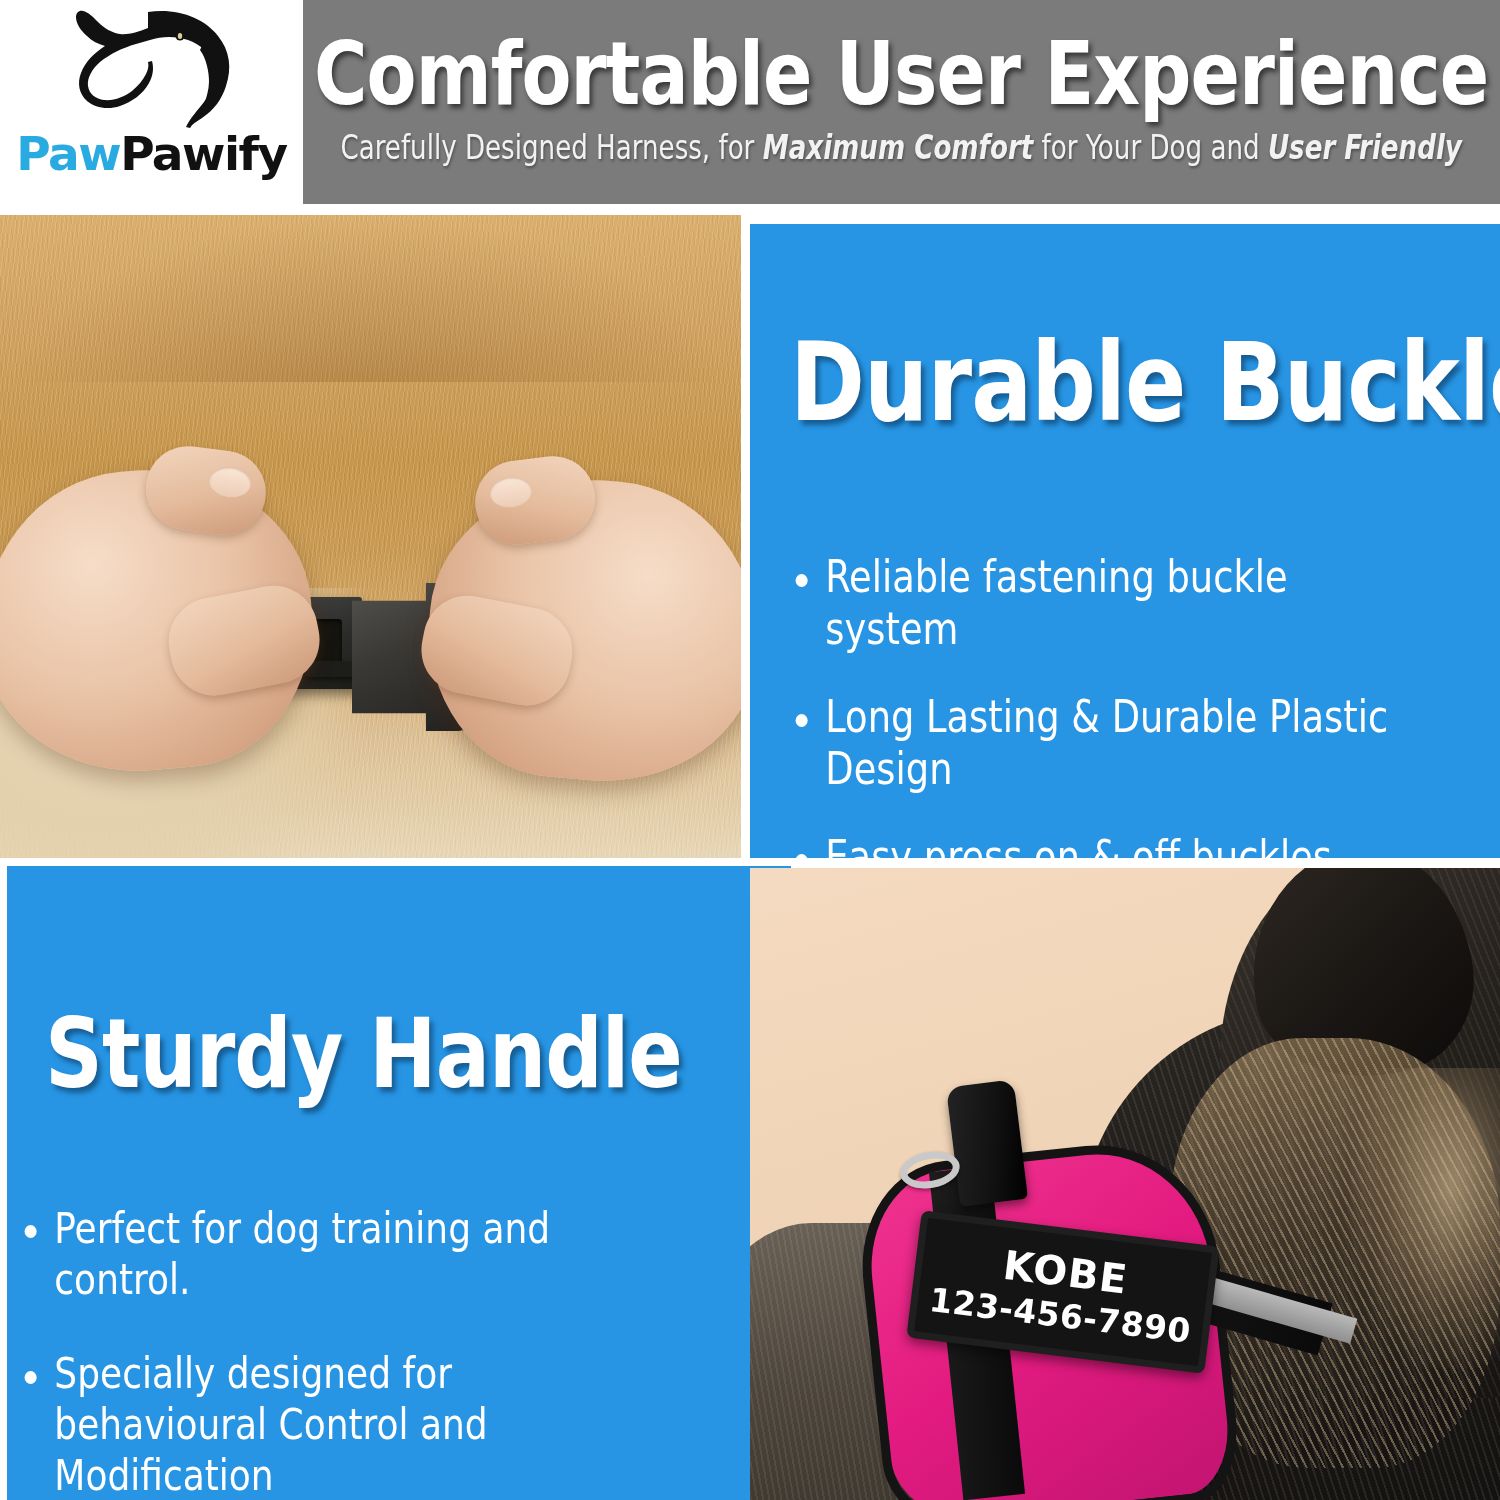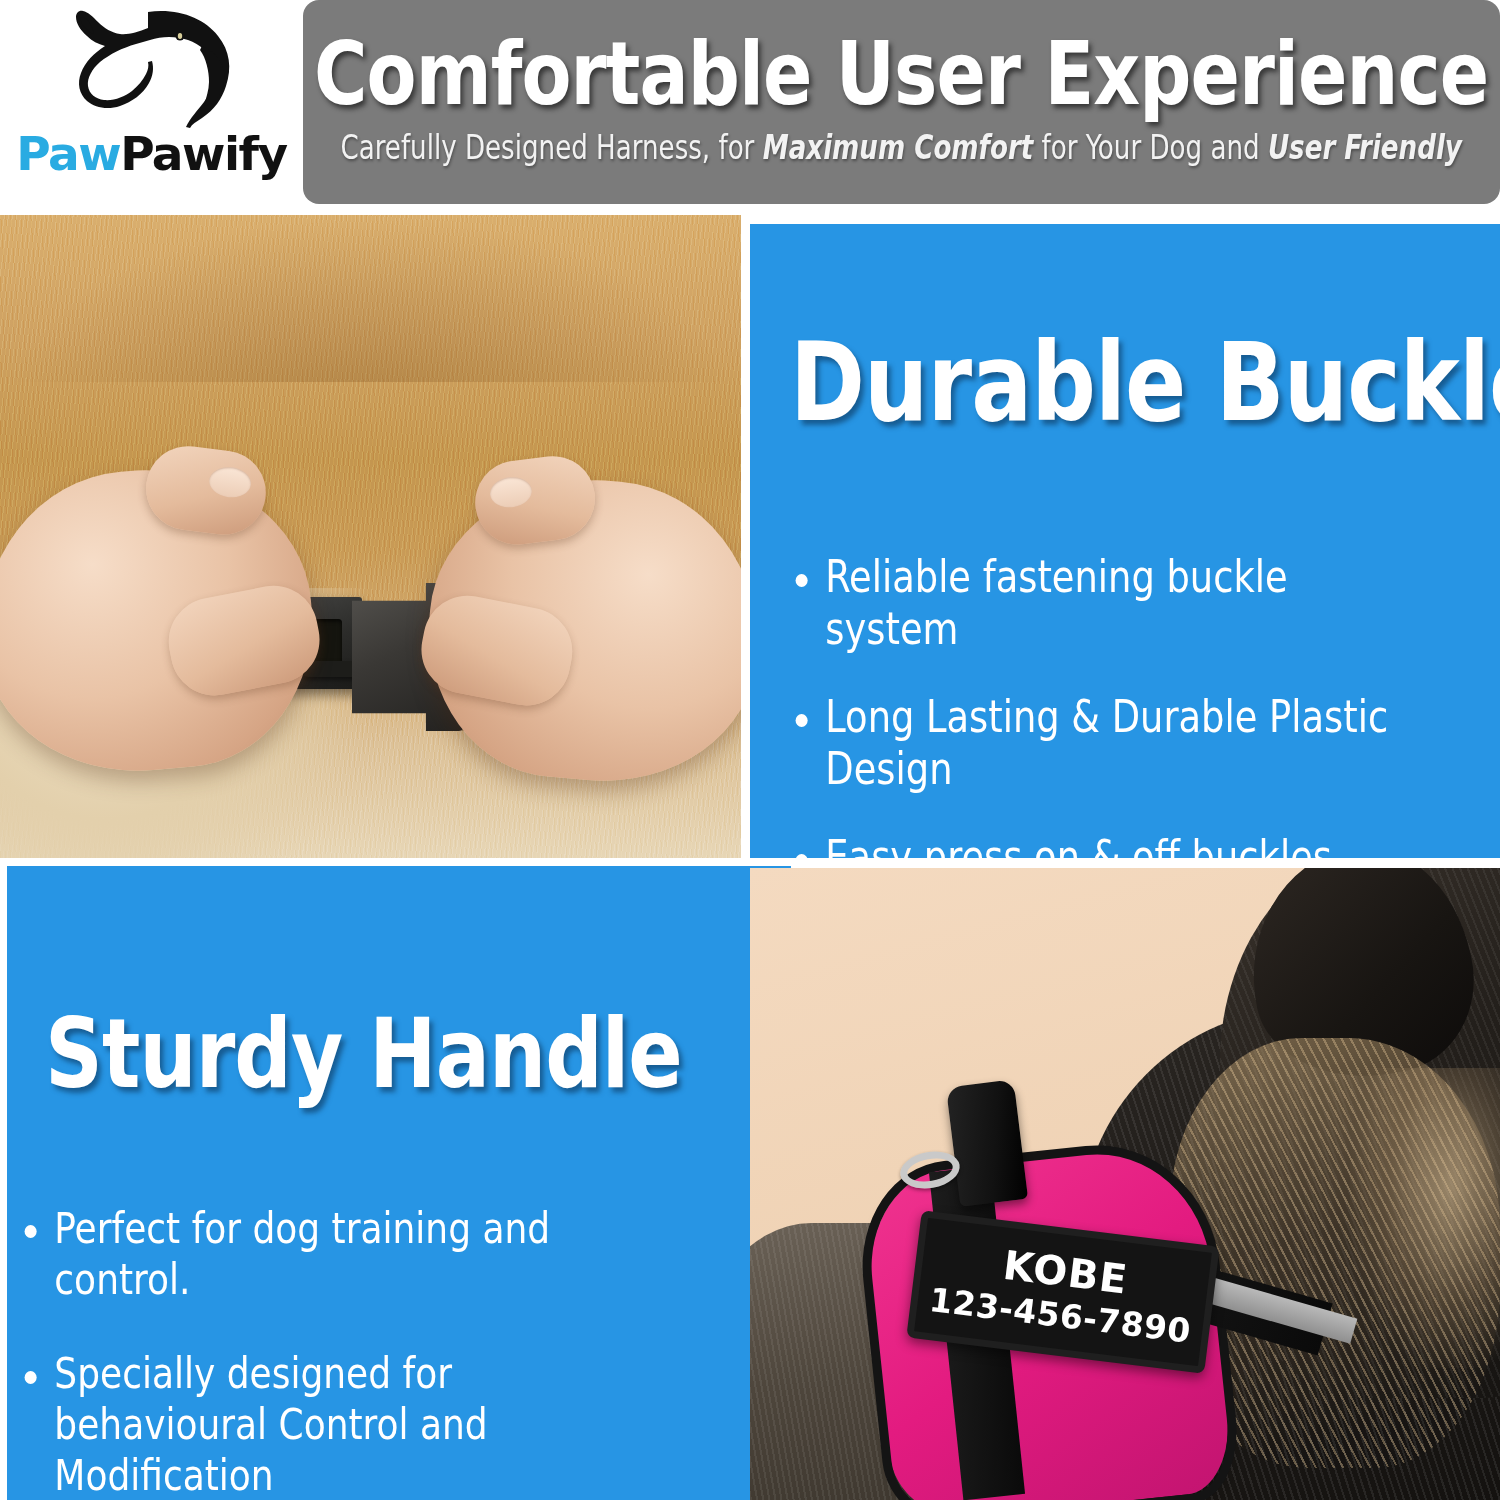--- a/index.html
+++ b/index.html
@@ -27,21 +27,20 @@
     margin-top:-6px;
   }
   .logo-word .w1 { color:#29ABE2; }
   .logo-word .w2 { color:#111111; }
 
   .header-band {
     position:absolute; left:303px; top:0; width:1197px; height:204px;
     background:#7b7b7b;
     display:flex; flex-direction:column; align-items:center; justify-content:center;
     padding-bottom:8px;
-    border-radius:16px;
   }
   .header-title {
     color:#ffffff;
     font-family:"DejaVu Sans Condensed","Liberation Sans Narrow","Liberation Sans", sans-serif;
     font-weight:bold;
     font-size:88px;
     line-height:1.0;
     letter-spacing:-1px;
     white-space:nowrap;
     transform:scaleX(0.92);

